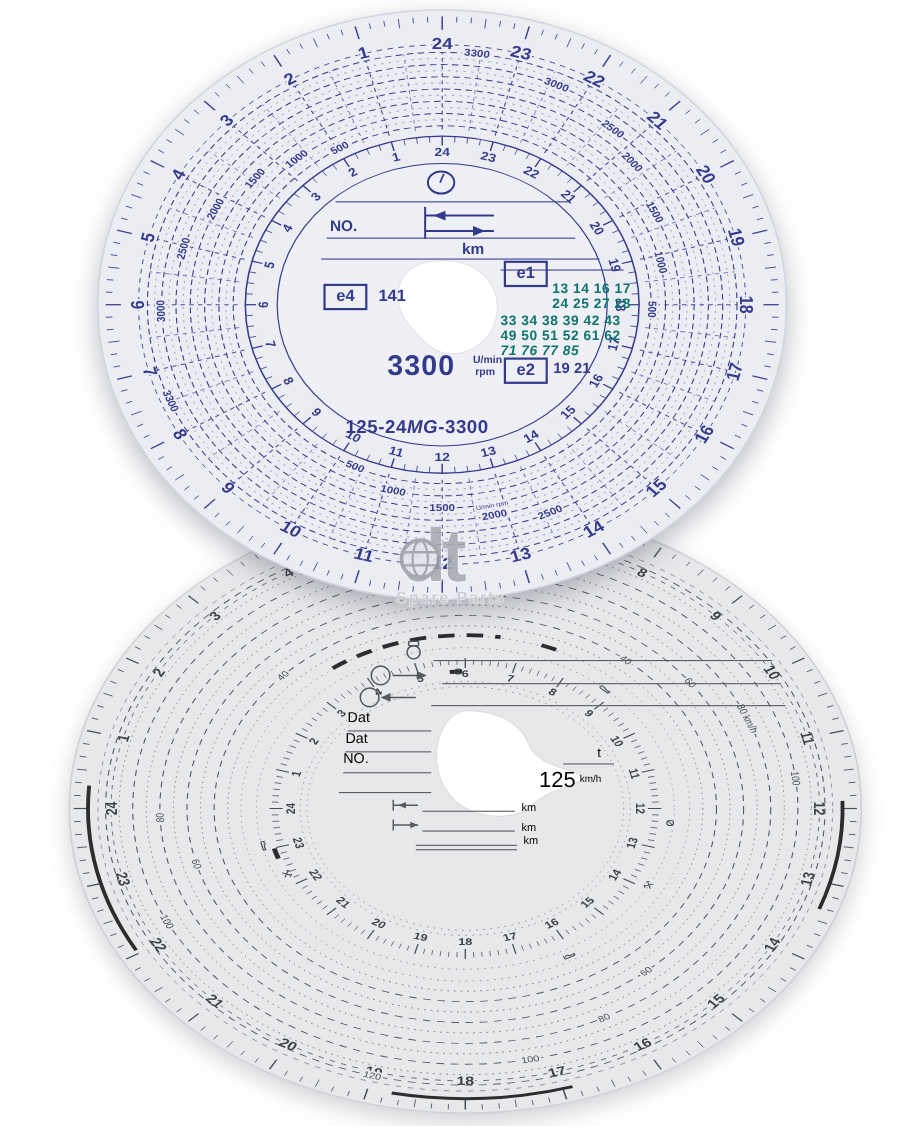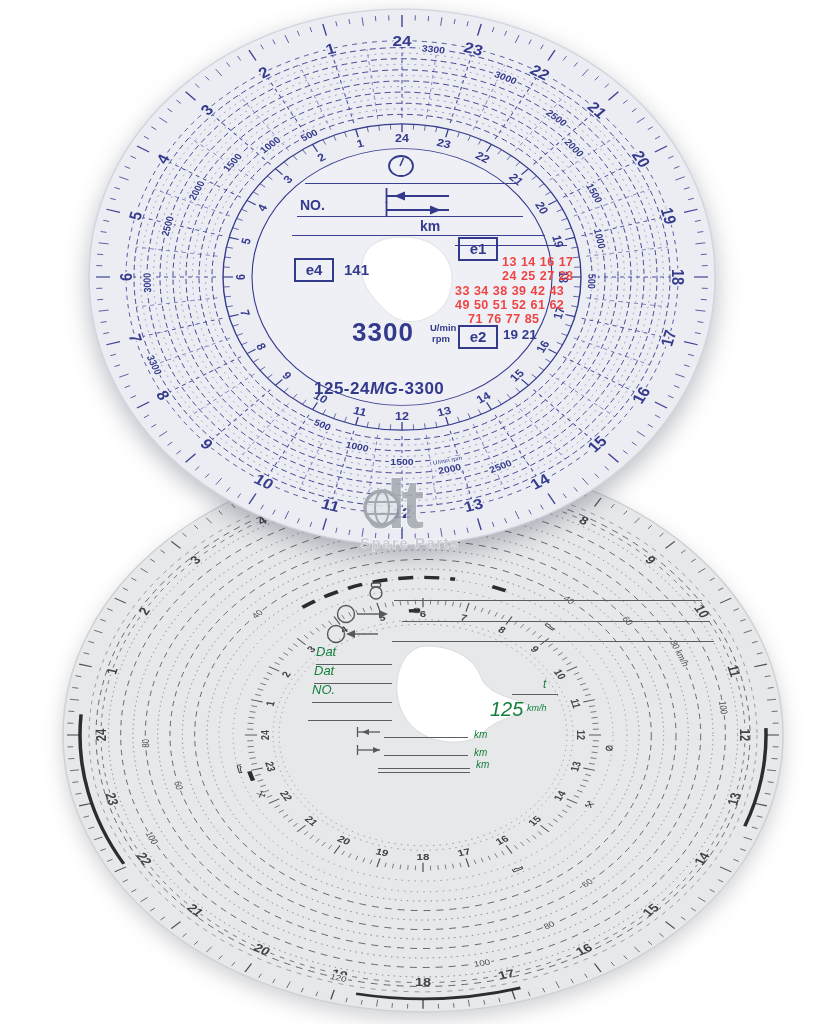--- a/index.html
+++ b/index.html
@@ -8,23 +8,23 @@
   .scene svg{position:absolute;left:0;top:0;}
   svg text{font-family:"Liberation Sans",sans-serif;}
   .layer{position:absolute;left:0;top:0;width:830px;height:1024px;}
   #svg-bottom{z-index:1;} #overlay-bottom{z-index:2;} #svg-top{z-index:4;} #overlay-top{z-index:5;}
   #watermark{z-index:7;}
   
   .tl{position:absolute;color:#333a8c;font-weight:bold;white-space:nowrap;}
   .wline-t{position:absolute;border-top:1.6px solid #3a408f;}
   .ebox{position:absolute;border:2px solid #333a8c;color:#333a8c;font-weight:bold;
         text-align:center;line-height:20px;}
-  .e1row{position:absolute;color:#ef4444;font-weight:bold;font-size:12.5px;letter-spacing:.5px;white-space:nowrap;}
+  .e1row{position:absolute;color:#0f766e;font-weight:bold;font-size:12.5px;letter-spacing:.5px;white-space:nowrap;}
   
-  .bl{position:absolute;color:#15803d;white-space:nowrap;font-style:italic;}
+  .bl{position:absolute;color:#000000;white-space:nowrap;}
   .wline-b{position:absolute;border-top:1.2px solid #5a5d61;}
   #watermark{position:absolute;left:330px;top:452px;width:160px;height:100px;opacity:.88;}
 </style>
 </head>
 <body>
 
 <div class="scene">
 
   <svg id="svg-bottom" class="layer" width="830" height="1024">
       <g transform="translate(423 735)" style="filter: drop-shadow(rgba(50, 55, 70, 0.22) 0px 8px 10px);">
@@ -921,21 +921,21 @@
     <div class="wline-t" style="left:455px;top:245px;width:112px;"></div>
 
     <div class="ebox" style="left:294px;top:258px;width:36px;height:20px;font-size:15px;">e4</div>
     <span class="tl" style="left:344px;top:261px;font-size:15px;">141</span>
 
     <div class="ebox" style="left:458px;top:237px;width:36px;height:20px;font-size:15px;">e1</div>
     <span class="e1row" style="left:502px;top:255px;">13 14 16 17</span>
     <span class="e1row" style="left:502px;top:269px;">24 25 27 28</span>
     <span class="e1row" style="left:455px;top:284px;text-align:center;">33 34 38 39 42 43</span>
     <span class="e1row" style="left:455px;top:298px;">49 50 51 52 61 62</span>
-    <span class="e1row" style="left:468px;top:312px;">71 76 77 85</span>
+    <span class="e1row" style="left:455px;top:312px;font-style:italic;">71 76 77 85</span>
 
     <div class="ebox" style="left:458px;top:325px;width:36px;height:20px;font-size:15px;">e2</div>
     <span class="tl" style="left:503px;top:327px;font-size:13.5px;">19 21</span>
 
     <span class="tl" style="left:352px;top:317px;font-size:26px;letter-spacing:1px;">3300</span>
     <span class="tl" style="left:430px;top:322px;font-size:9.5px;">U/min</span>
     <span class="tl" style="left:432px;top:333px;font-size:9.5px;">rpm</span>
 
     <span class="tl" style="left:314px;top:349px;font-size:17px;letter-spacing:.5px;margin-top:30px;">
       <span>125-24</span><span style="font-style:italic;">MG</span><span>-3300</span>

